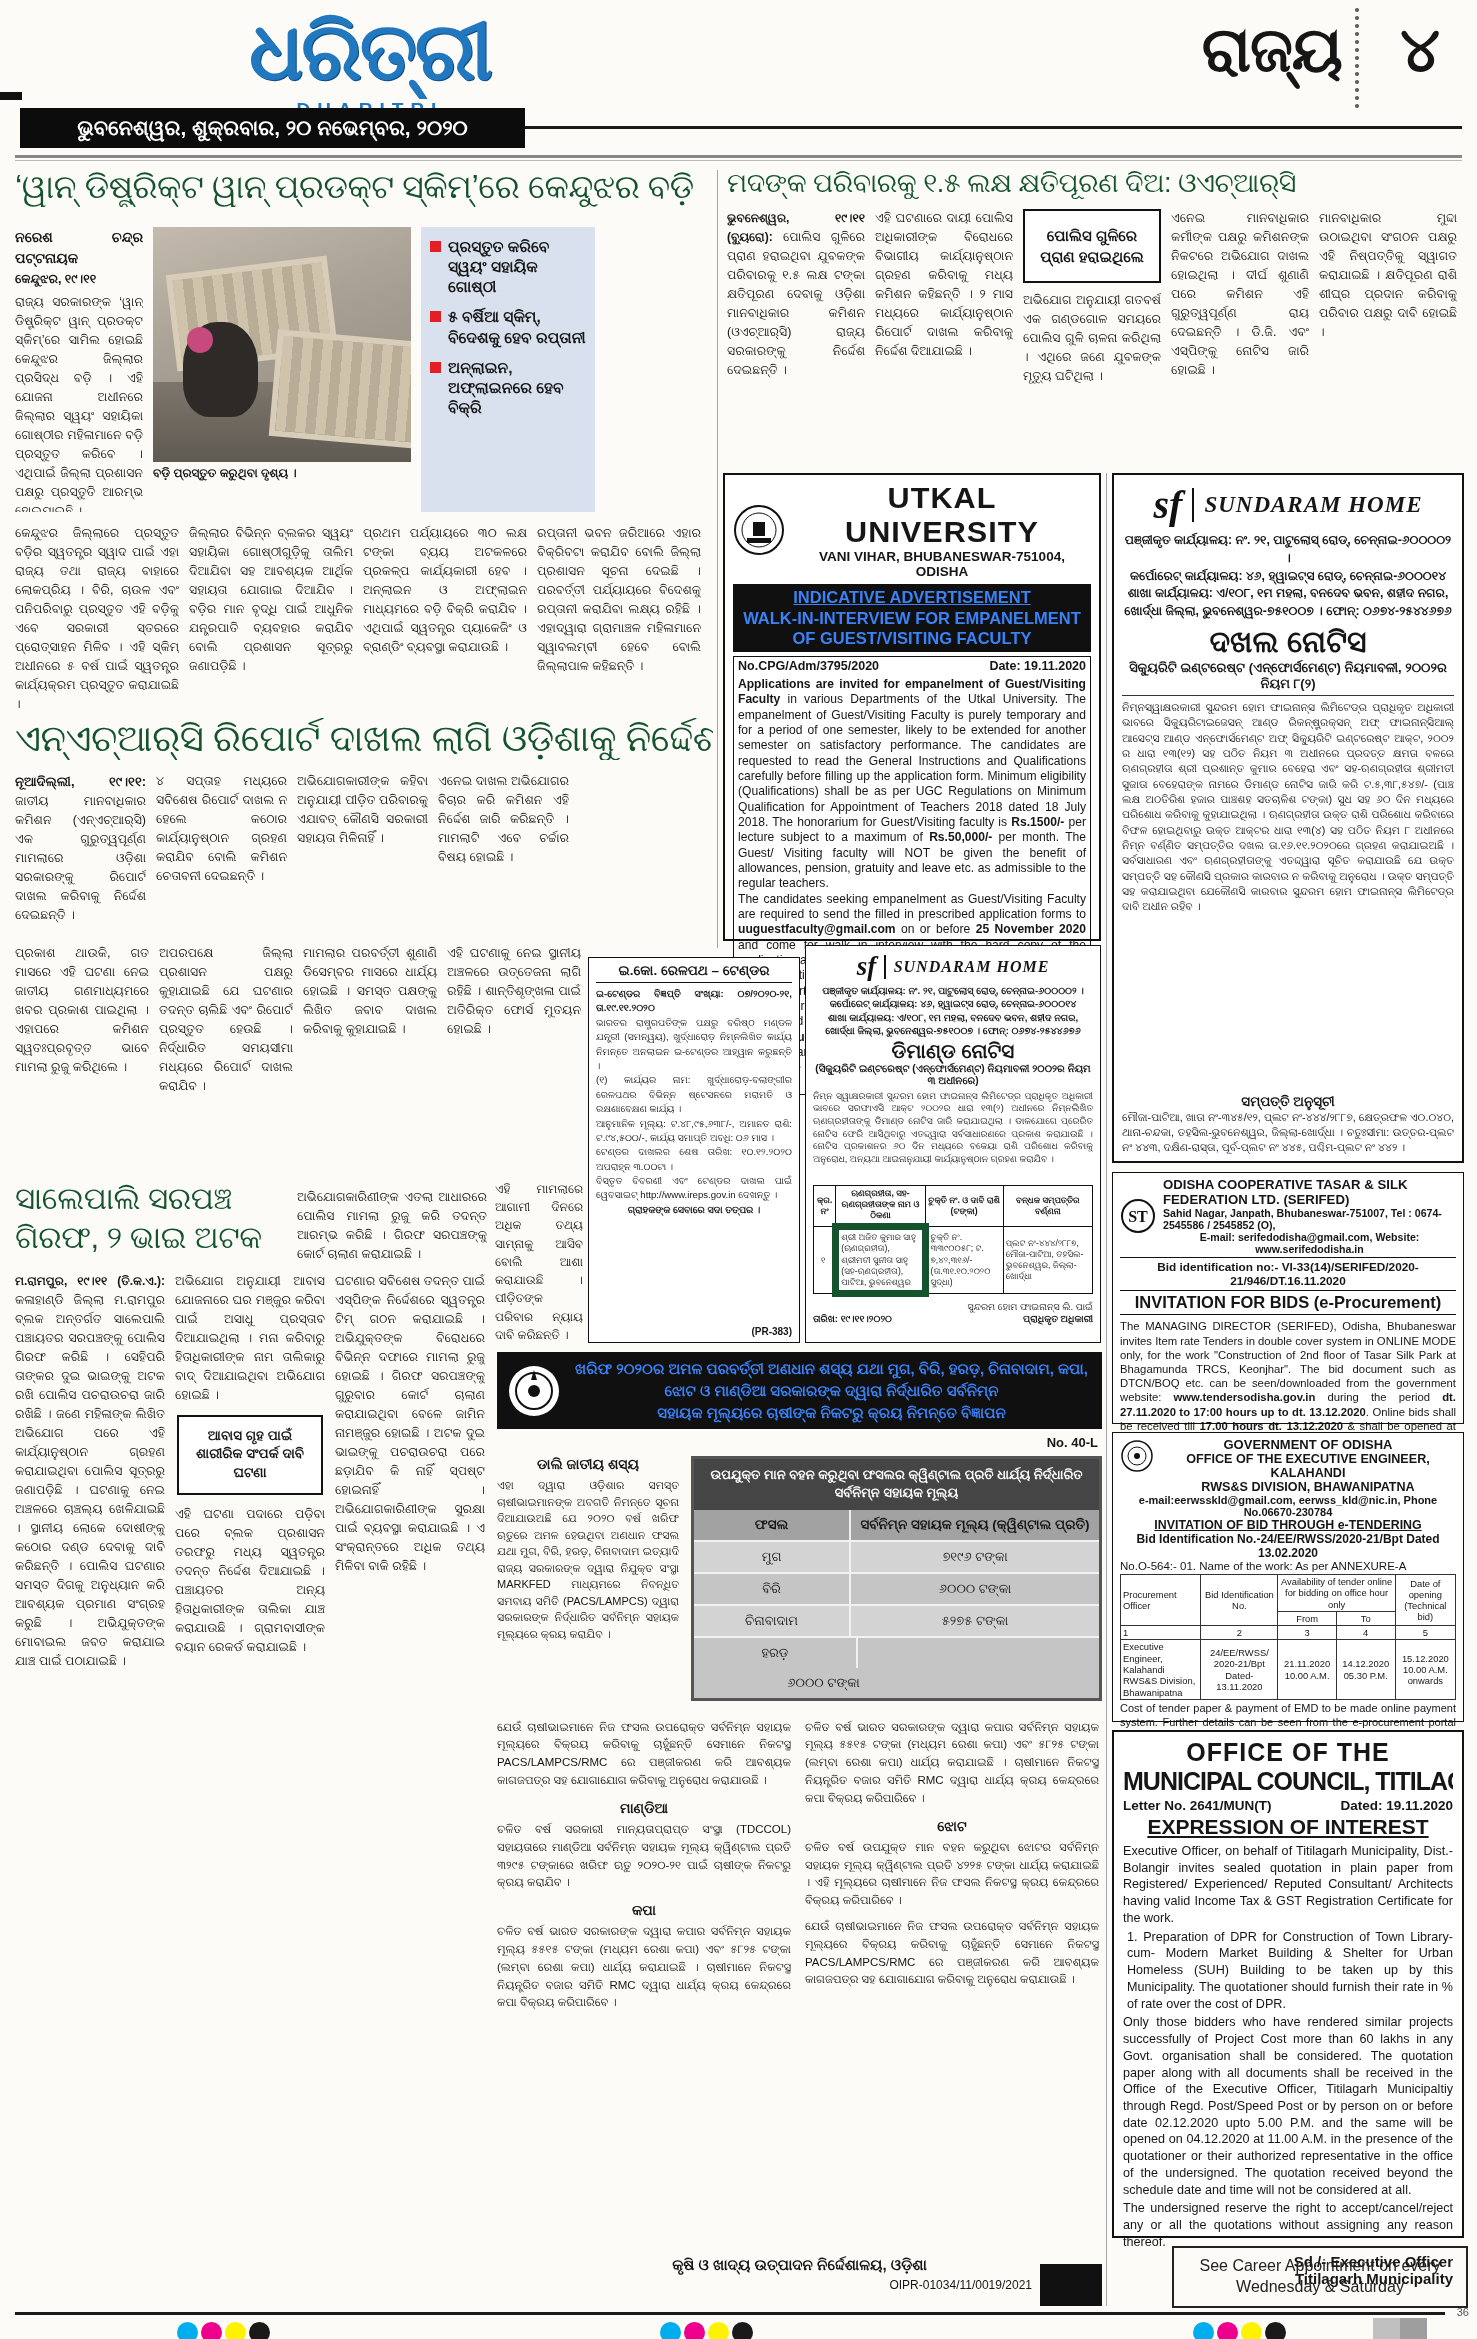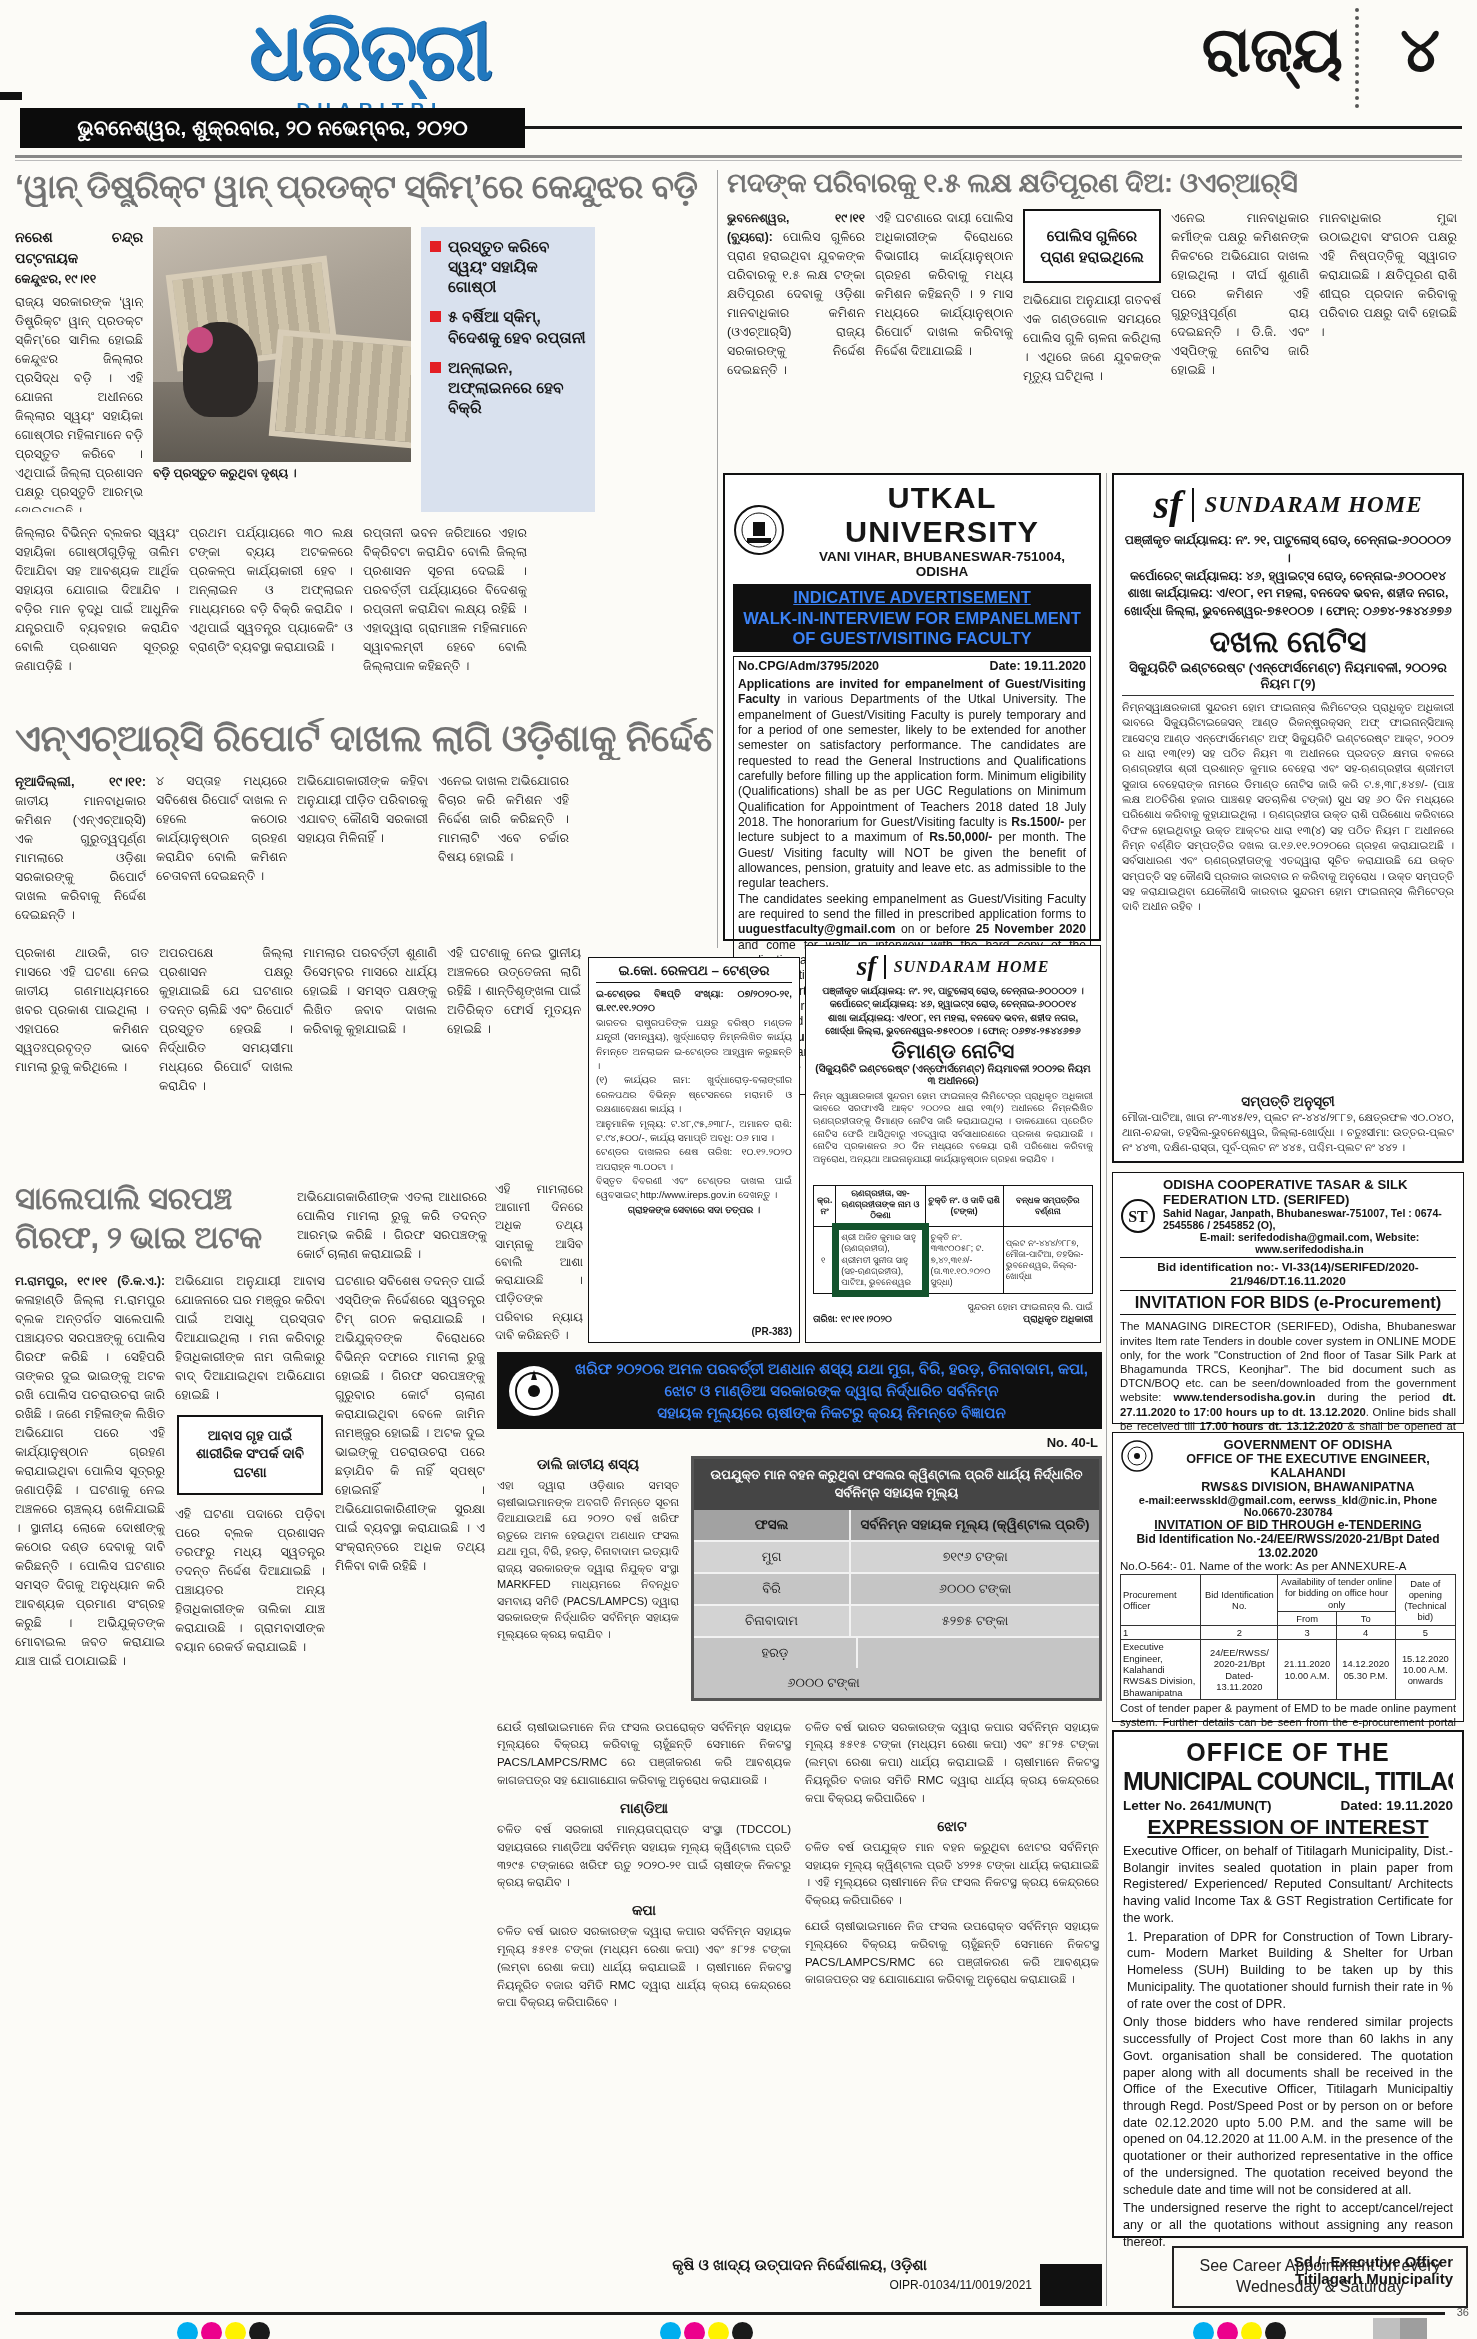--- a/index.html
+++ b/index.html
@@ -3,21 +3,21 @@
 <meta charset="utf-8">
 <style>
   html,body{margin:0;padding:0;background:#e9e7e0;}
   .page{position:relative;width:1477px;height:2339px;background:#fcfbf7;margin:0 auto;
         font-family:"Liberation Sans",sans-serif;color:#161616;overflow:hidden;}
   .abs{position:absolute;}
   .b{font-weight:bold;}
   .ctr{text-align:center;}
   .jst{text-align:justify;}
   .nowrap{white-space:nowrap;overflow:hidden;}
-  .headline{font-weight:bold;color:#737373;letter-spacing:-0.5px;}
+  .headline{font-weight:normal;color:#14532d;letter-spacing:-0.5px;}
   .colrow{display:flex;gap:10px;}
   .col{overflow:hidden;font-size:12.5px;line-height:1.52;text-align:justify;}
   .dl{font-weight:bold;}
   .vline{width:1px;background:#a5a5a5;}
   .hline{background:#8c8c8c;}
   
   .logo-odia{font-size:80px;font-weight:bold;color:#2178be;text-shadow:1px 1px 0 #0d4c86;letter-spacing:-2px;}
   .logo-latin{font-size:19px;font-weight:bold;color:#2178be;letter-spacing:7px;}
   .datebar{background:#0c0c0c;color:#fff;font-weight:bold;font-size:21px;display:flex;align-items:center;justify-content:center;}
   .section-big{font-size:62px;font-weight:bold;letter-spacing:-1px;}
@@ -102,20 +102,21 @@
           <span class="redsq"></span>
           <span>୫ ବର୍ଷିଆ ସ୍କିମ୍, ବିଦେଶକୁ ହେବ ରପ୍ତାନୀ</span>
         </div>
         <div class="bullet-item">
           <span class="redsq"></span>
           <span>ଅନ୍‌ଲାଇନ, ଅଫ୍‌ଲାଇନରେ ହେବ ବିକ୍ରି</span>
         </div>
       </div>
     </div>
     <div class="colrow" style="margin-top:12px;height:195px;">
+      <div class="col" style="width:164px;height:195px;">କେନ୍ଦୁଝର ଜିଲ୍ଲାରେ ପ୍ରସ୍ତୁତ ବଡ଼ିର ସ୍ୱତନ୍ତ୍ର ସ୍ୱାଦ ପାଇଁ ଏହା ରାଜ୍ୟ ତଥା ରାଜ୍ୟ ବାହାରେ ଲୋକପ୍ରିୟ । ବିରି, ଚାଉଳ ଏବଂ ପନିପରିବାରୁ ପ୍ରସ୍ତୁତ ଏହି ବଡ଼ିକୁ ଏବେ ସରକାରୀ ସ୍ତରରେ ପ୍ରୋତ୍ସାହନ ମିଳିବ । ଏହି ସ୍କିମ୍ ଅଧୀନରେ ୫ ବର୍ଷ ପାଇଁ ସ୍ୱତନ୍ତ୍ର କାର୍ଯ୍ୟକ୍ରମ ପ୍ରସ୍ତୁତ କରାଯାଇଛି ।</div>
       <div class="col" style="width:164px;height:195px;">ଜିଲ୍ଲାର ବିଭିନ୍ନ ବ୍ଲକର ସ୍ୱୟଂ ସହାୟିକା ଗୋଷ୍ଠୀଗୁଡ଼ିକୁ ତାଲିମ ଦିଆଯିବା ସହ ଆବଶ୍ୟକ ଆର୍ଥିକ ସହାୟତା ଯୋଗାଇ ଦିଆଯିବ । ବଡ଼ିର ମାନ ବୃଦ୍ଧି ପାଇଁ ଆଧୁନିକ ଯନ୍ତ୍ରପାତି ବ୍ୟବହାର କରାଯିବ ବୋଲି ପ୍ରଶାସନ ସୂତ୍ରରୁ ଜଣାପଡ଼ିଛି ।</div>
       <div class="col" style="width:164px;height:195px;">ପ୍ରଥମ ପର୍ଯ୍ୟାୟରେ ୩୦ ଲକ୍ଷ ଟଙ୍କା ବ୍ୟୟ ଅଟକଳରେ ପ୍ରକଳ୍ପ କାର୍ଯ୍ୟକାରୀ ହେବ । ଅନ୍‌ଲାଇନ ଓ ଅଫ୍‌ଲାଇନ ମାଧ୍ୟମରେ ବଡ଼ି ବିକ୍ରି କରାଯିବ । ଏଥିପାଇଁ ସ୍ୱତନ୍ତ୍ର ପ୍ୟାକେଜିଂ ଓ ବ୍ରାଣ୍ଡିଂ ବ୍ୟବସ୍ଥା କରାଯାଉଛି ।</div>
       <div class="col" style="width:164px;height:195px;">ରପ୍ତାନୀ ଭବନ ଜରିଆରେ ଏହାର ବିକ୍ରିବଟା କରାଯିବ ବୋଲି ଜିଲ୍ଲା ପ୍ରଶାସନ ସୂଚନା ଦେଇଛି । ପରବର୍ତ୍ତୀ ପର୍ଯ୍ୟାୟରେ ବିଦେଶକୁ ରପ୍ତାନୀ କରାଯିବା ଲକ୍ଷ୍ୟ ରହିଛି । ଏହାଦ୍ୱାରା ଗ୍ରାମାଞ୍ଚଳ ମହିଳାମାନେ ସ୍ୱାବଲମ୍ବୀ ହେବେ ବୋଲି ଜିଲ୍ଲାପାଳ କହିଛନ୍ତି ।</div>
     </div>
   </div>
 
   <div class="abs" style="left:727px;top:168px;width:737px;height:300px;">
     <div class="headline nowrap" style="font-size:27px;">ମଦଙ୍କ ପରିବାରକୁ ୧.୫ ଲକ୍ଷ କ୍ଷତିପୂରଣ ଦିଅ: ଓଏଚ୍‌ଆର୍‌ସି</div>
     <div class="colrow" style="margin-top:10px;height:248px;">
       <div class="col" style="width:138px;height:248px;">

